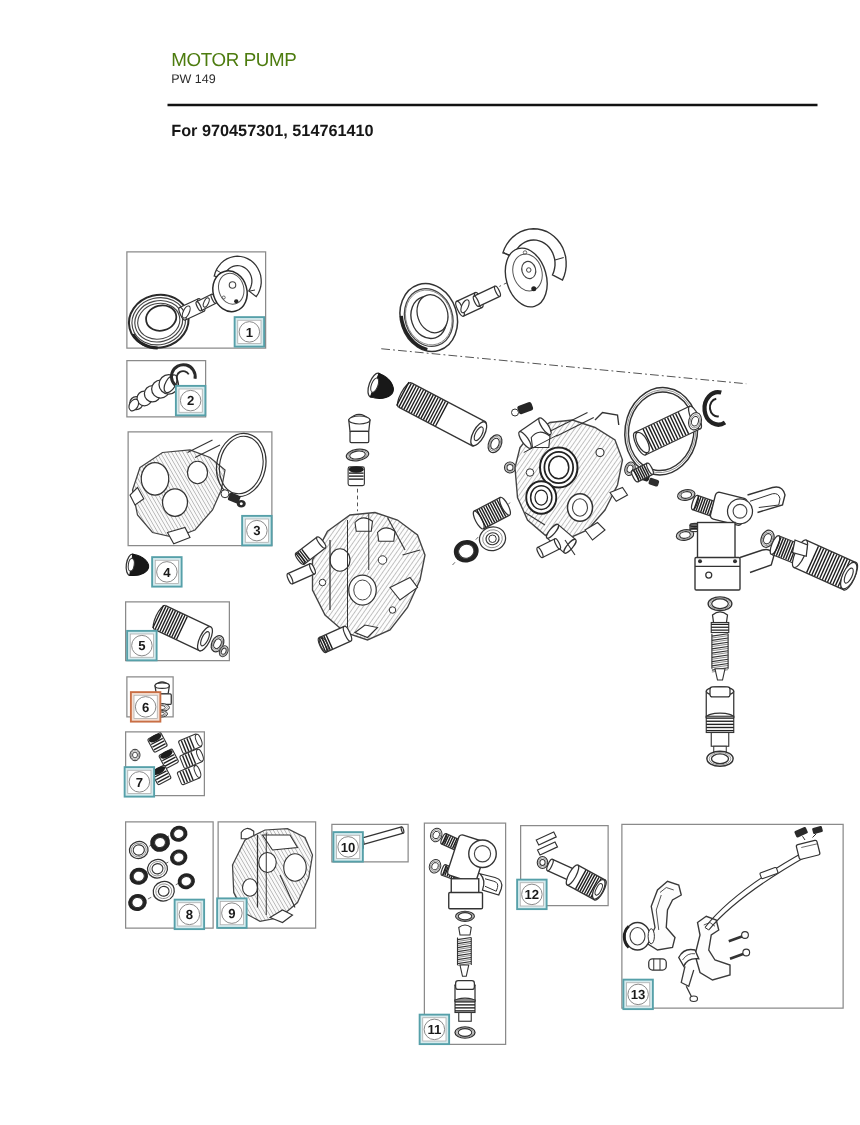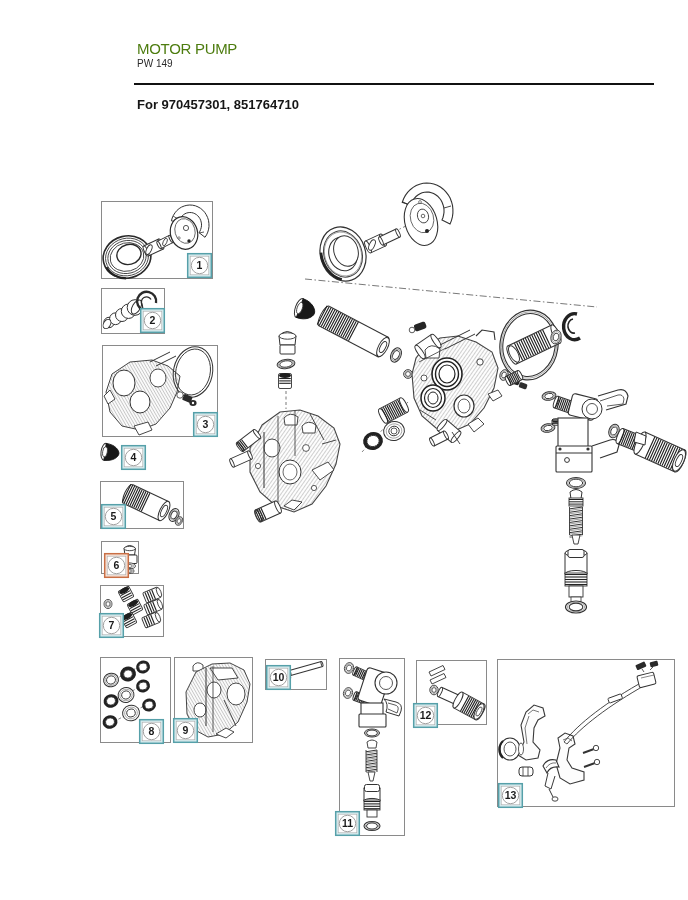--- a/index.html
+++ b/index.html
@@ -7,21 +7,21 @@
 .t1{position:absolute;left:137px;top:40px;font-size:15px;letter-spacing:-0.3px;color:#4d7c0f;}
 .t2{position:absolute;left:137px;top:58px;font-size:10px;color:#2a2a2a;}
 .rule{position:absolute;left:134px;top:83px;width:520px;height:2px;background:#111;}
 .t3{position:absolute;left:137px;top:97px;font-size:13px;font-weight:bold;color:#161616;}
 </style></head>
 <body>
 <div id="page">
 <div class="t1">MOTOR PUMP</div>
 <div class="t2">PW 149</div>
 <div class="rule"></div>
-<div class="t3">For 970457301, 851764710</div>
+<div class="t3">For 970457301, 514761410</div>
 <svg width="688" height="900" viewBox="0 0 688 900" style="position:absolute;left:0;top:0;">
 <defs>
         <pattern id="hx" width="3" height="3" patternUnits="userSpaceOnUse" patternTransform="rotate(35)">
           <rect width="3" height="3" fill="#fdfdfd"></rect>
           <line x1="0" y1="0" x2="0" y2="3" stroke="#8f8f8f" stroke-width="0.85"></line>
         </pattern>
         <pattern id="hx2" width="2.6" height="2.6" patternUnits="userSpaceOnUse" patternTransform="rotate(-30)">
           <rect width="2.6" height="2.6" fill="#fafafa"></rect>
           <line x1="0" y1="0" x2="0" y2="2.6" stroke="#8a8a8a" stroke-width="0.8"></line>
         </pattern>

